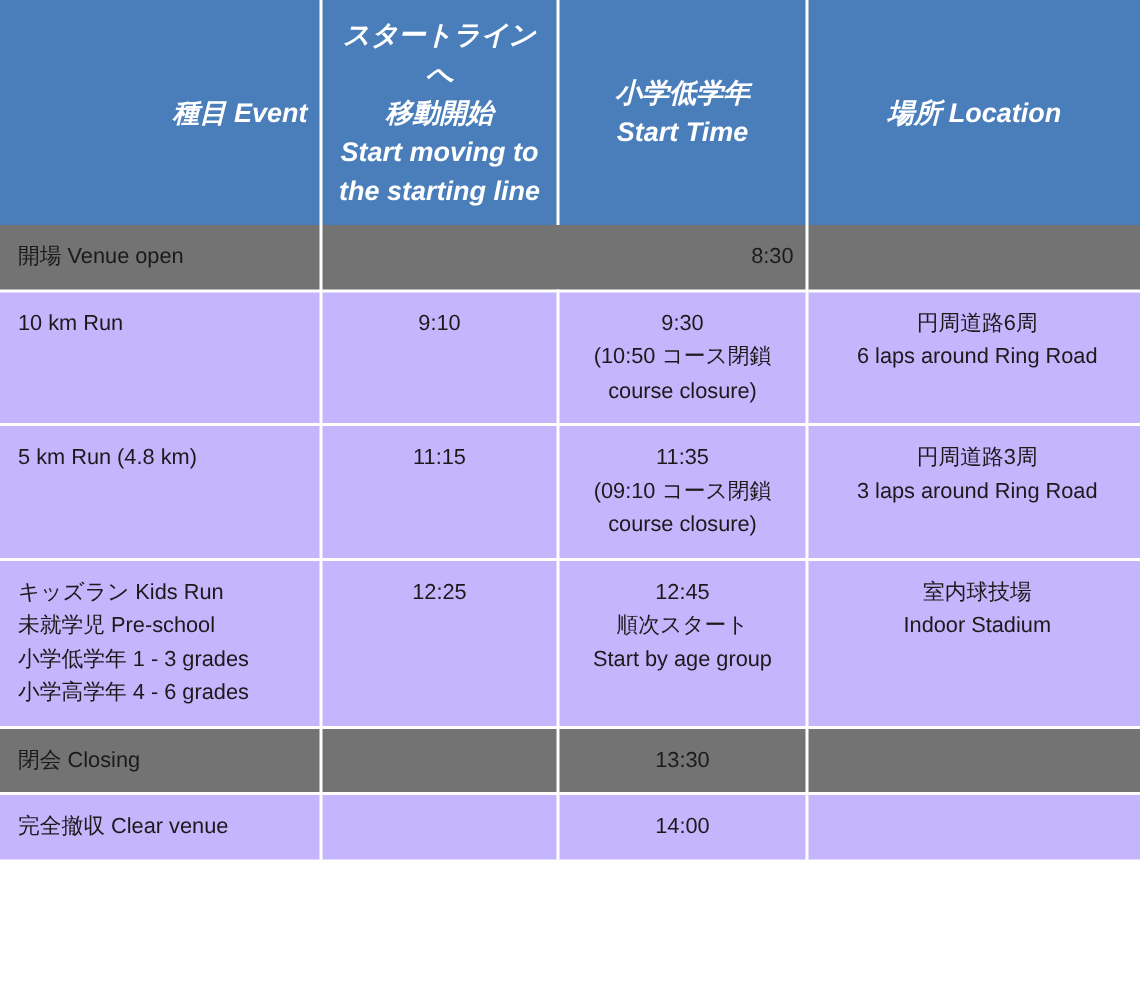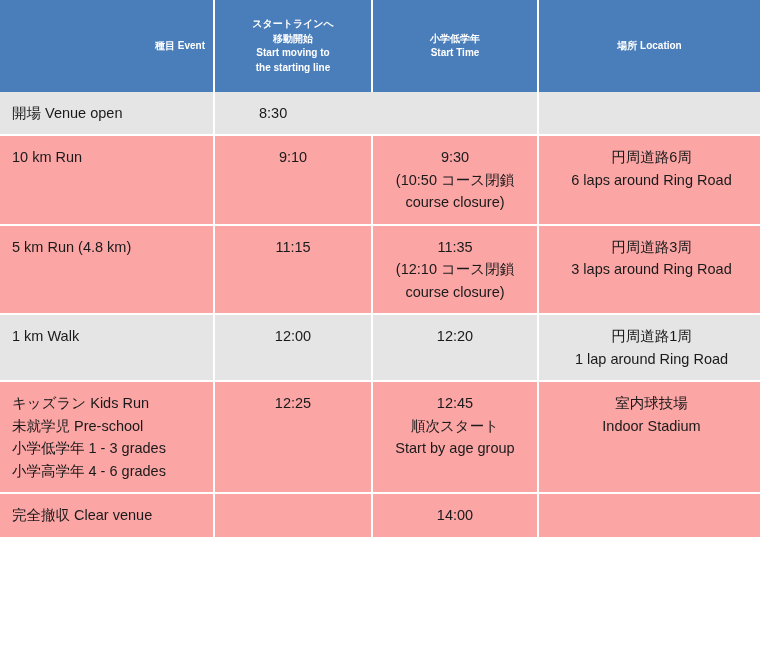--- a/index.html
+++ b/index.html
@@ -20,65 +20,66 @@
     table-layout: fixed;
   }
   table.schedule col.c0 { width: 214px; }
   table.schedule col.c1 { width: 158px; }
   table.schedule col.c2 { width: 166px; }
   table.schedule col.c3 { width: 222px; }
 
   thead th {
     background: #4a7ebb;
     color: #ffffff;
-    font-size: 10px;
+    font-size: 18px;
     font-weight: bold;
     text-align: center;
     vertical-align: middle;
     padding: 10px 8px;
     border-right: 2px solid #ffffff;
     line-height: 1.45;
     height: 92px;
     box-sizing: border-box;
+    font-style: italic;
   }
   thead th.left {
     text-align: right;
     padding-left: 12px;
   }
   thead th:last-child { border-right: none; }
 
   tbody td {
     font-size: 14.5px;
     vertical-align: top;
     padding: 10px 8px;
     border-right: 2px solid #ffffff;
     border-bottom: 2px solid #ffffff;
     line-height: 1.55;
     box-sizing: border-box;
     white-space: pre-line;
   }
   tbody td:last-child { border-right: none; }
 
-  tbody tr.shade td { background: #e5e5e5; }
-  tbody tr.plain td { background: #fca5a5; }
+  tbody tr.shade td { background: #737373; }
+  tbody tr.plain td { background: #c4b5fd; }
 
   td.col-event {
     text-align: left;
     padding-left: 12px;
   }
   td.col-center {
     text-align: center;
     margin-top: 15px;
   }
   td.col-loc {
     text-align: center;
     padding-left: 12px;
   }
   td.span-center {
-    text-align: left;
+    text-align: right;
     padding-left: 44px;
   }
   .jp-line { display: block; }
 </style>
 </head>
 <body>
 
 <table class="schedule">
   <colgroup>
     <col class="c0">
@@ -122,47 +123,46 @@
 course closure)</td>
       <td class="col-loc">円周道路6周
 6 laps around Ring Road</td>
     </tr>
 
 
     <tr class="plain">
       <td class="col-event">5 km Run (4.8 km)</td>
       <td class="col-center">11:15</td>
       <td class="col-center">11:35
-(12:10 コース閉鎖
+(09:10 コース閉鎖
 course closure)</td>
       <td class="col-loc">円周道路3周
 3 laps around Ring Road</td>
     </tr>
 
-    <tr class="shade">
-      <td class="col-event">1 km Walk</td>
-      <td class="col-center">12:00</td>
-      <td class="col-center">12:20</td>
-      <td class="col-loc">円周道路1周
-1 lap around Ring Road</td>
-    </tr>
 
     <tr class="plain">
       <td class="col-event">キッズラン Kids Run
   未就学児 Pre-school
   小学低学年 1 - 3 grades
   小学高学年 4 - 6 grades</td>
       <td class="col-center">12:25</td>
       <td class="col-center">12:45
 順次スタート
 Start by age group</td>
       <td class="col-loc">室内球技場
 Indoor Stadium</td>
     </tr>
 
+    <tr class="shade">
+      <td class="col-event">閉会 Closing</td>
+      <td class="col-center"></td>
+      <td class="col-center">13:30</td>
+      <td class="col-loc"></td>
+    </tr>
 
     <tr class="plain">
       <td class="col-event">完全撤収 Clear venue</td>
       <td class="col-center"></td>
       <td class="col-center">14:00</td>
       <td class="col-loc"></td>
     </tr>
 
   </tbody>
 </table>

